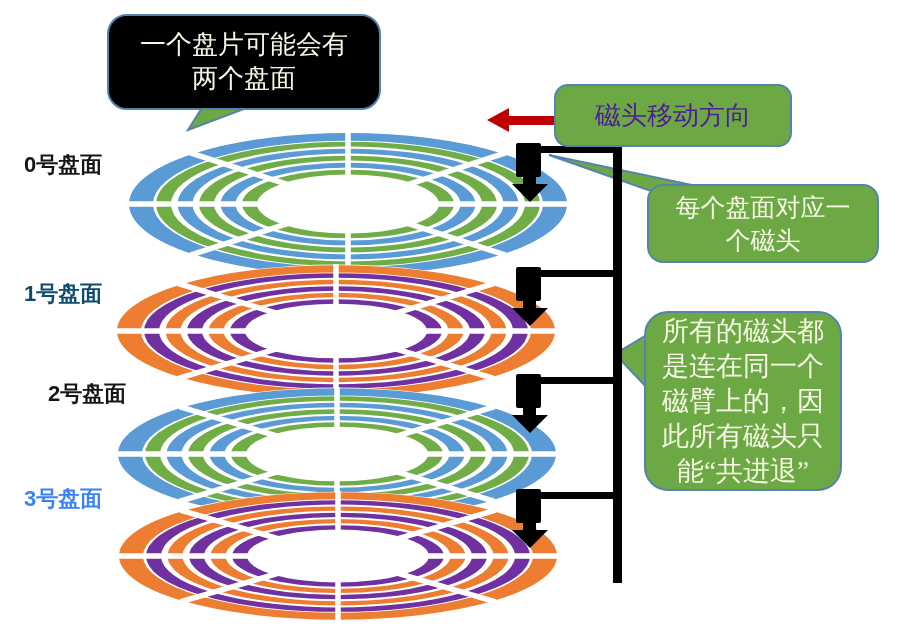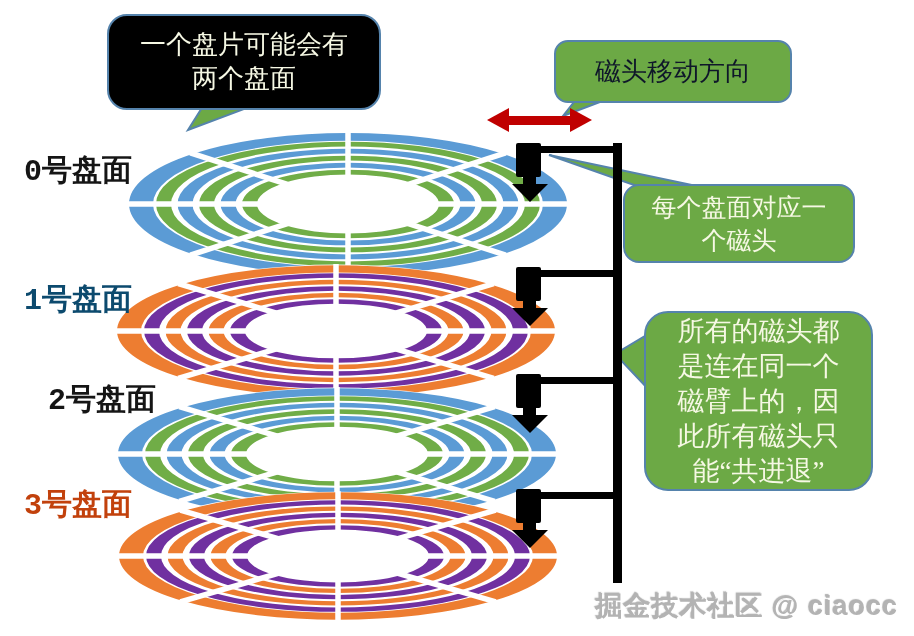--- a/index.html
+++ b/index.html
@@ -4,24 +4,24 @@
 <style>
   html,body{margin:0;padding:0;background:#fff;}
   #stage{position:relative;width:914px;height:636px;background:#ffffff;overflow:hidden;
          font-family:"Liberation Sans",sans-serif;}
   #scene{position:absolute;left:0;top:0;width:914px;height:636px;}
   .bubble{position:absolute;box-sizing:border-box;border:2.5px solid #5583AC;
           display:flex;align-items:center;justify-content:center;text-align:center;
           white-space:pre-line;font-family:"Liberation Serif",serif;z-index:5;}
   .b1{left:107px;top:14px;width:274px;height:96px;font-size:26px;line-height:34px;border-radius:20px;}
   .b2{left:554px;top:40px;width:238px;height:63px;font-size:26px;line-height:30px;border-radius:14px;}
-  .b3{left:623px;top:184px;width:232px;height:79px;font-size:25px;line-height:33px;border-radius:16px;}
-  .b4{left:644px;top:311px;width:229px;height:180px;font-size:27px;line-height:35px;border-radius:24px;}
-  .surface-label{position:absolute;font-family:Liberation Mono, monospace;font-weight:bold;
-                 font-size:30px;color:#151515;z-index:4;}
+  .b3{left:647px;top:184px;width:232px;height:79px;font-size:25px;line-height:33px;border-radius:16px;}
+  .b4{left:644px;top:311px;width:198px;height:180px;font-size:27px;line-height:35px;border-radius:24px;}
+  .surface-label{position:absolute;font-family:Liberation Sans, sans-serif;font-weight:bold;
+                 font-size:22px;color:#151515;z-index:4;}
   .l0{left:24px;top:150px}.l1{left:24px;top:279px}.l2{left:24px;top:379px}.l3{left:24px;top:484px}
   .watermark{position:absolute;right:16px;bottom:12px;font-weight:bold;font-size:27px;
              color:#b3b3b3;letter-spacing:1px;z-index:6;
              text-shadow:2px 2px 1px #ffffff,-1px -1px 1px rgba(80,80,80,.45);}
 </style>
 </head>
 <body>
 
 <div id="stage">
 
@@ -138,27 +138,26 @@
           <rect x="503" y="116" width="73" height="9" fill="#C00000"></rect>
           <polygon points="487,120 509,108 509,132" fill="#C00000"></polygon>
           <polygon points="592,120 570,108 570,132" fill="#C00000"></polygon>
         </g>
       </g>
   </svg>
 
   <div class="surface-label l0" style="color: rgb(21, 21, 21);">0号盘面</div>
   <div class="surface-label l1" style="color: #0c4a6e;">1号盘面</div>
   <div class="surface-label l2" style="color: rgb(21, 21, 21); margin-left: 24px;">2号盘面</div>
-  <div class="surface-label l3" style="color: #c2410c;">3号盘面</div>
+  <div class="surface-label l3" style="color: #3b82f6;">3号盘面</div>
 
   <div class="bubble b1" style="background: #000000; border-color: rgb(85, 131, 172); color: rgb(246, 248, 228);">一个盘片可能会有
 两个盘面</div>
-  <div class="bubble b2" style="background: rgb(108, 169, 69); border-color: rgb(85, 131, 172); color: #0f172a;">磁头移动方向</div>
+  <div class="bubble b2" style="background: rgb(108, 169, 69); border-color: rgb(85, 131, 172); color: #4c1d95; margin-top: 44px;">磁头移动方向</div>
   <div class="bubble b3" style="background: rgb(108, 169, 69); border-color: rgb(85, 131, 172); color: rgb(246, 248, 228);">每个盘面对应一
 个磁头</div>
   <div class="bubble b4" style="background: rgb(108, 169, 69); border-color: rgb(85, 131, 172); color: rgb(246, 248, 228);">所有的磁头都
 是连在同一个
 磁臂上的，因
 此所有磁头只
 能“共进退”</div>
 
-  <div class="watermark">掘金技术社区 @ ciaocc</div>
 </div>
 
 </body></html>

